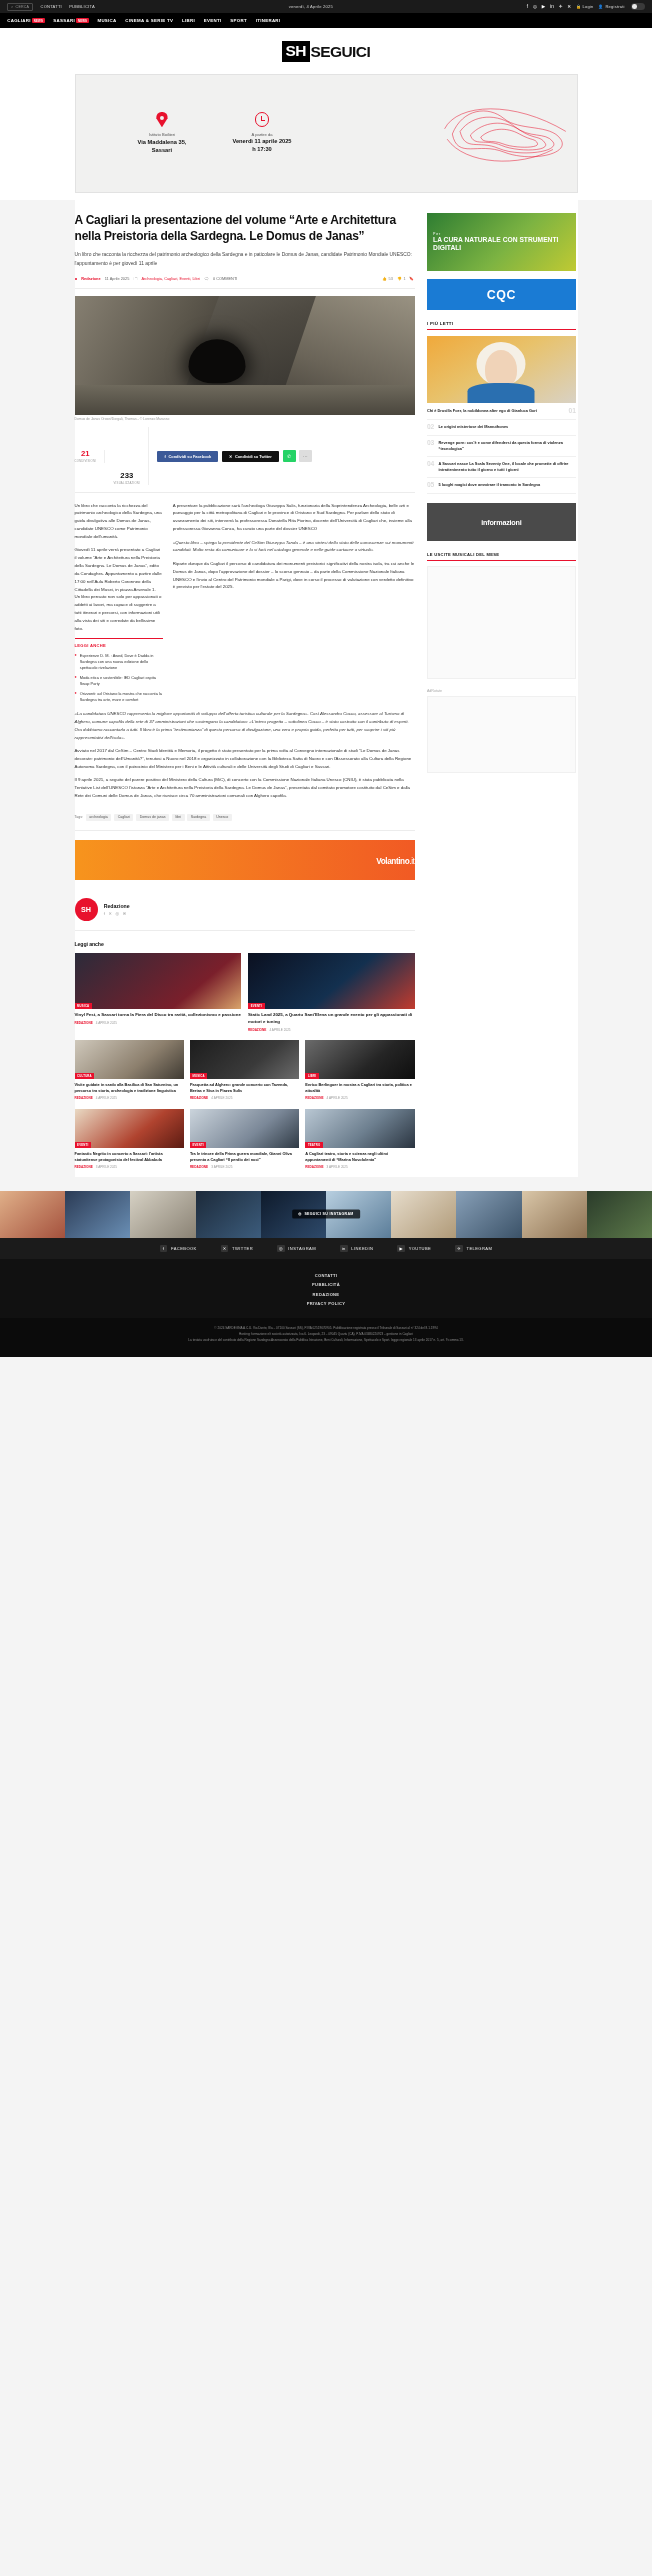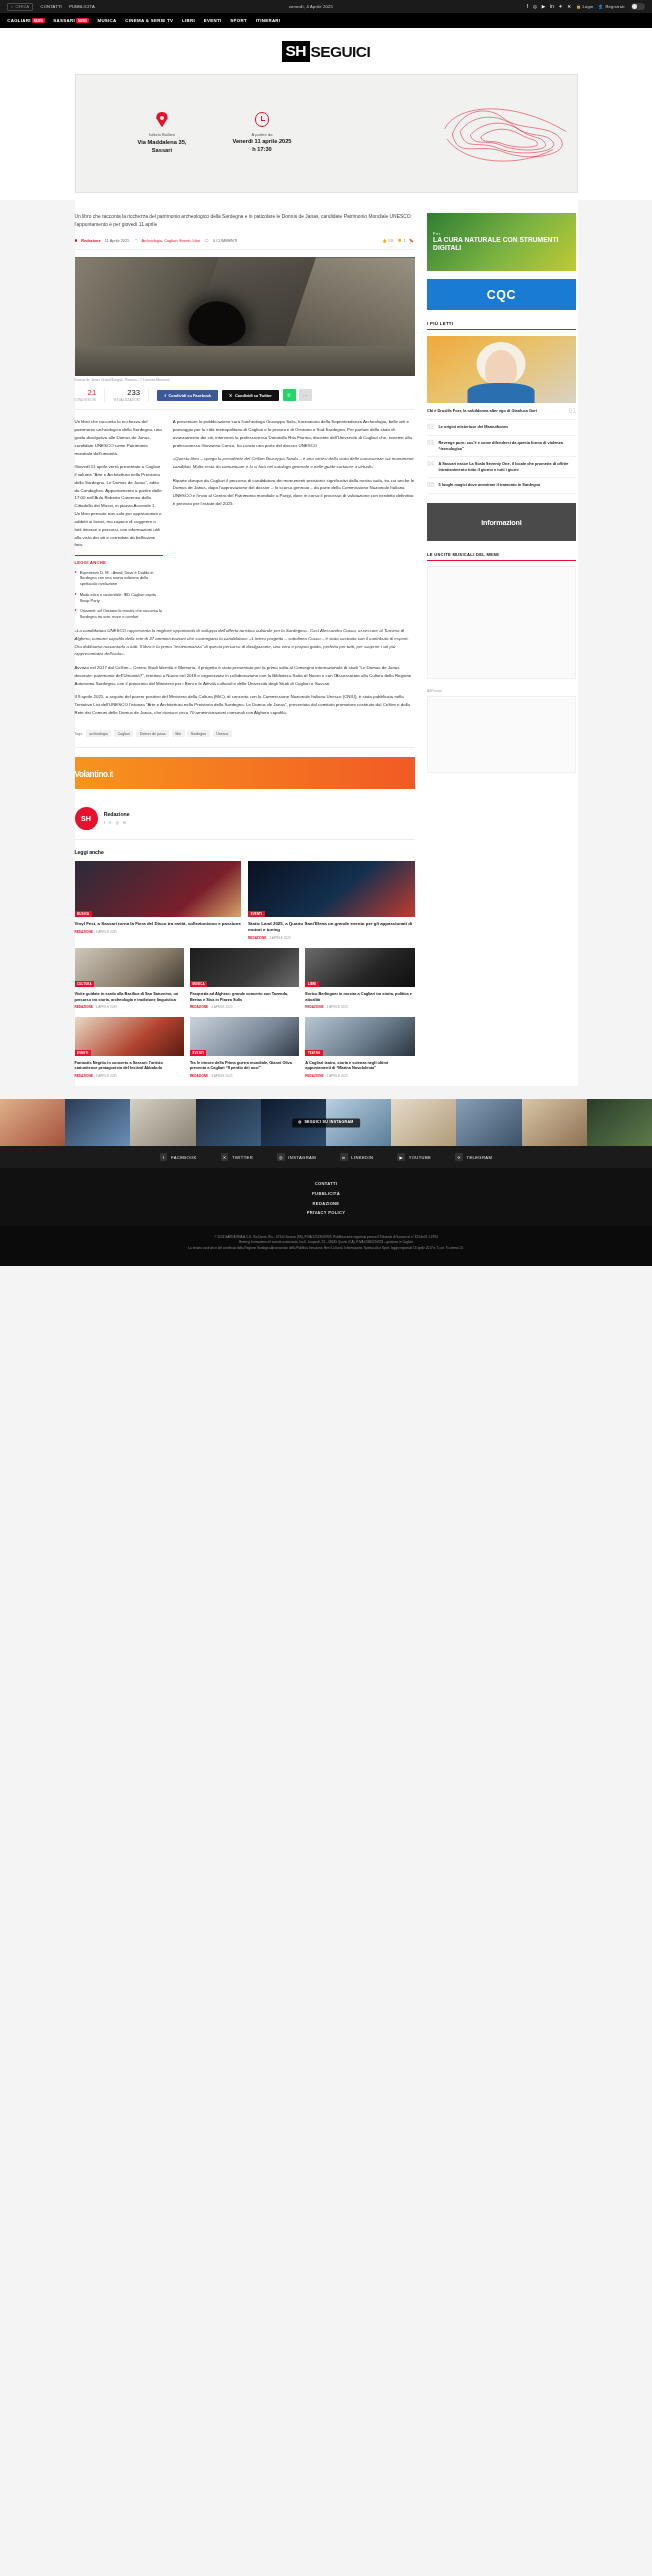--- a/index.html
+++ b/index.html
@@ -199,23 +199,23 @@
   
   .sharebar {
     display: flex; align-items: center; gap: 0;
     margin-top: 6.2px; padding-bottom: 7.2px;
     border-bottom: 0.5px solid #ececec;
   }
   .share-num {
     text-align: center; padding-right: 8.2px; border-right: 0.5px solid #eee;
     margin-right: 8.2px;
   }
-  .share-num .n { font-size: 7.7px; font-weight: normal; color: #e8112d; line-height: 1; text-align: right; }
+  .share-num .n { font-size: 7.7px; font-weight: bold; color: #e8112d; line-height: 1; }
   .share-num .l { font-size: 2.8px; color: #999; letter-spacing: 0.2px; margin-top: 1.5px; }
-  .share-num.alt .n { color: #111; }
+  .share-num.alt .n { color: #111; margin-top: 45px; }
   .share-btn {
     display: flex; align-items: center; gap: 2.6px;
     font-size: 3.9px; color: #fff; font-weight: bold;
     padding: 3.1px 7.2px; border-radius: 1px; margin-right: 3.6px;
   }
   .share-fb { background: #3b5998; }
   .share-tw { background: #111; }
   .share-sq {
     width: 13.4px; height: 12.4px; border-radius: 1px;
     display: flex; align-items: center; justify-content: center;
@@ -251,23 +251,23 @@
     display: flex; align-items: center; gap: 2.6px; flex-wrap: wrap;
     font-size: 3.6px; color: #777; padding: 8.2px 0 9.3px;
     border-bottom: 0.5px solid #ececec;
   }
   .tag-chip {
     background: #f1f1f1; padding: 1.5px 3.6px; border-radius: 1px; color: #555;
   }
 
   
   .volantino {
-    width: 100%; height: 32px; margin: 9.3px 0 10.3px;
+    width: 100%; height: 40px; margin: 9.3px 0 10.3px;
     background: linear-gradient(90deg,#f7941d,#f15a24);
-    display: flex; align-items: center; justify-content: flex-start;
+    display: flex; align-items: center; justify-content: flex-end;
     position: relative;
   }
   .volantino .vtxt {
     font-size: 12.4px; font-weight: bold; color: #fff; letter-spacing: -0.4px;
   }
   .volantino .vtxt span { color: #fff; font-weight: normal; font-size: 8.2px; }
 
   
   .author-card {
     display: flex; align-items: center; gap: 6.2px;
@@ -519,20 +519,21 @@
         </g>
       </svg>
     </div>
   </a>
 </div>
 
 <div class="page">
 
   <div class="col-main">
 
+    <h1 class="article-title">A Cagliari la presentazione del volume “Arte e Architettura nella Preistoria della Sardegna. Le Domus de Janas”</h1>
     <div class="article-sub">Un libro che racconta la ricchezza del patrimonio archeologico della Sardegna e in paticolare le Domus de Janas, candidate Patrimonio Mondiale UNESCO: l'appuntamento è per giovedì 11 aprile</div>
 
     <div class="meta-row">
       <span class="meta-dot"></span>
       <span class="meta-author">Redazione</span>
       <span>11 Aprile 2025</span>
       <span>🗀</span>
       <span class="meta-cats">Archeologia, Cagliari, Eventi, Libri</span>
       <span>🗨</span>
       <span>0 COMMENTI</span>

